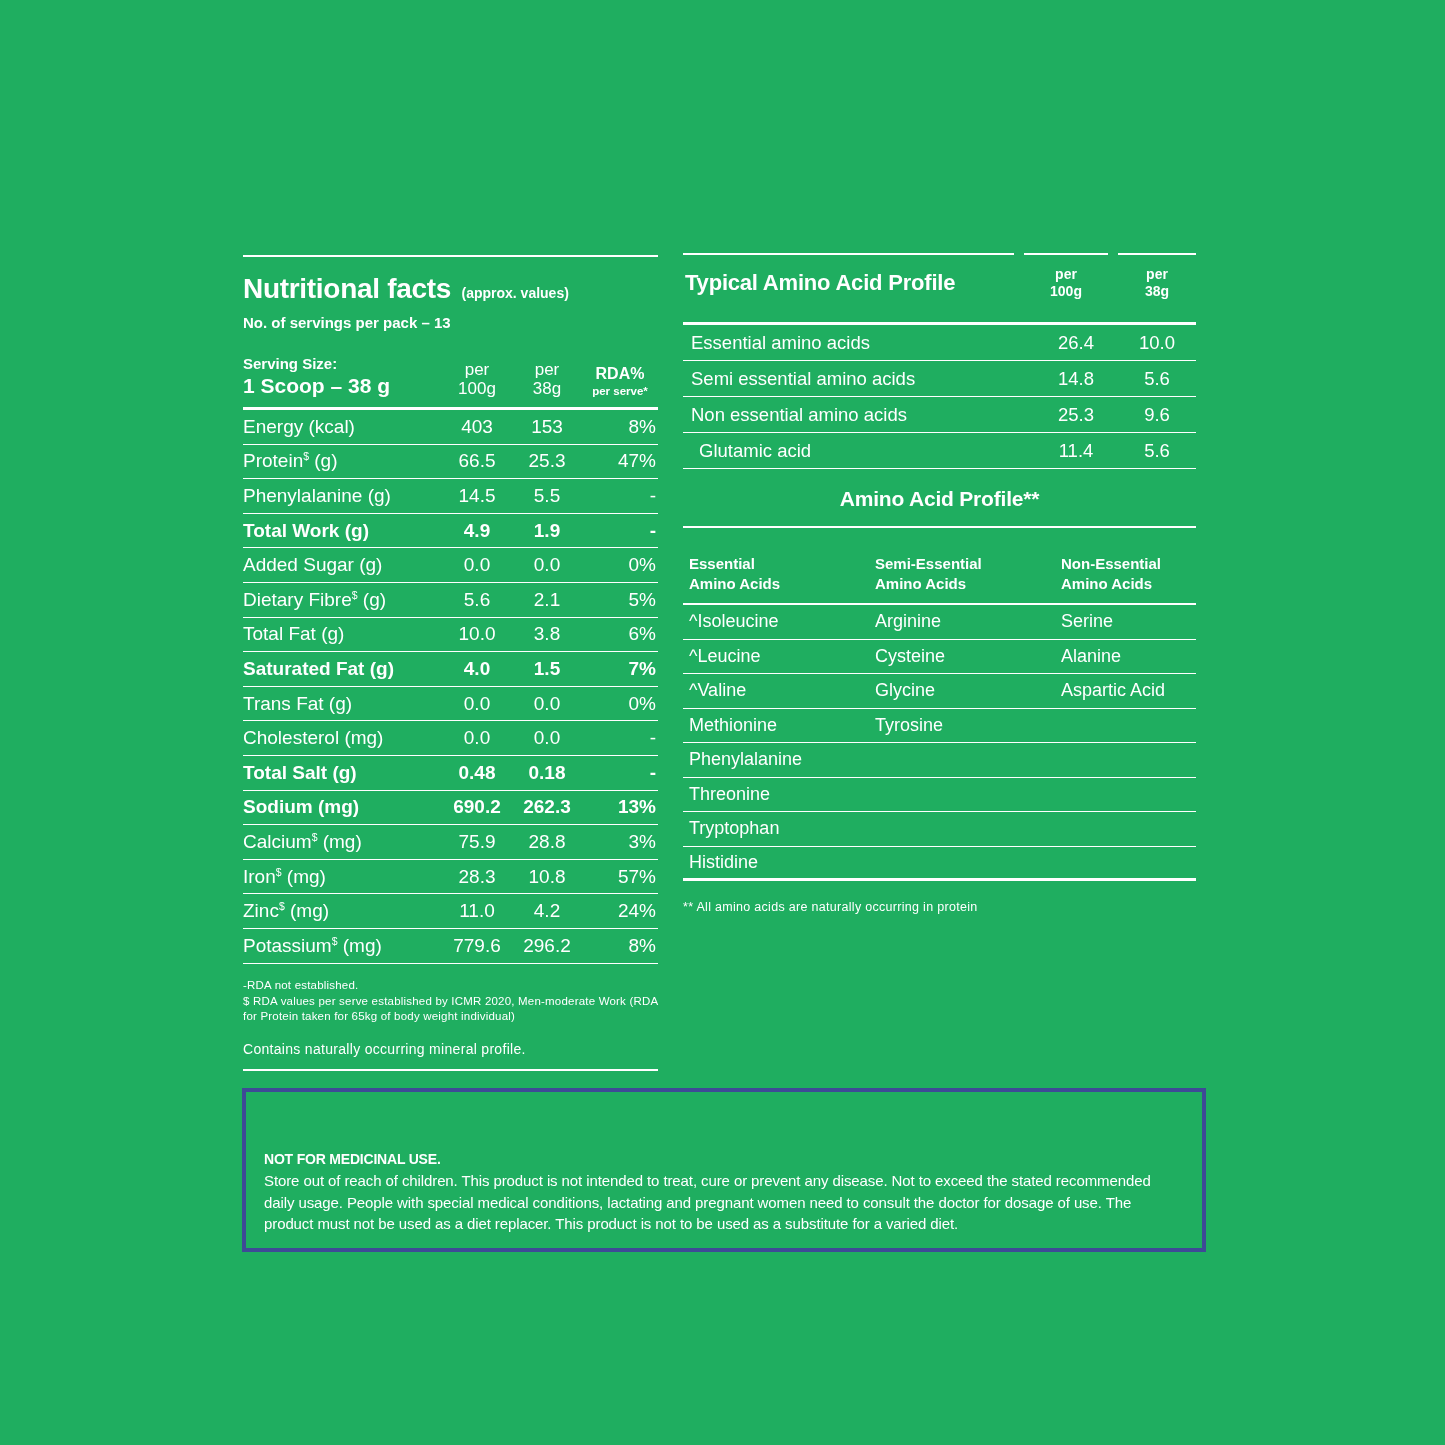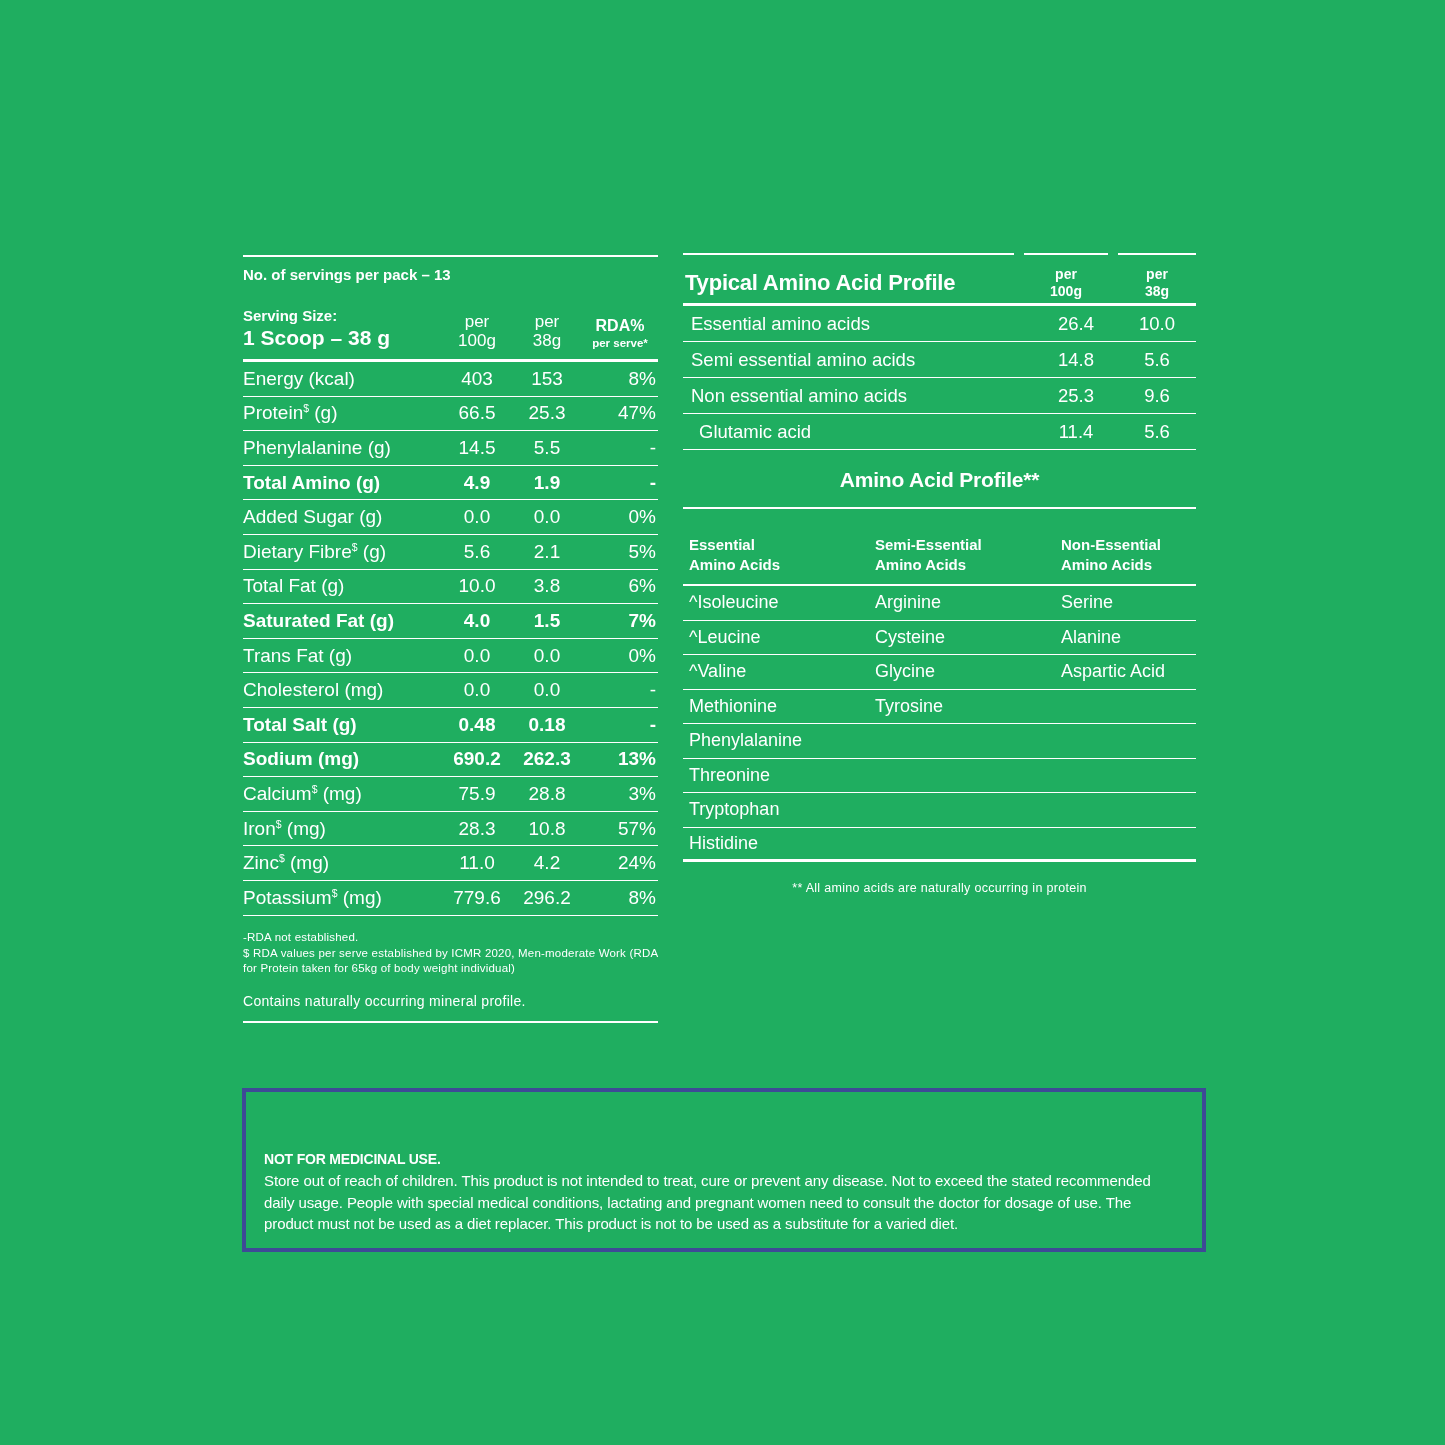--- a/index.html
+++ b/index.html
@@ -43,21 +43,21 @@
   .nf-footnotes { margin-top: 13px; font-size: 11.5px; line-height: 1.3; letter-spacing: 0.2px; }
   .nf-fn + .nf-fn { margin-top: 2px; }
   .nf-fn.gap { margin-top: 14px; }
   .nf-contains { margin-top: 17px; font-size: 14px; letter-spacing: 0.3px; }
   .nf-bottom-rule { border-top: 2.5px solid var(--fg); margin-top: 12px; }
 
   
   .ap-panel { position: absolute; left: 683px; top: 253px; width: 513px; }
   .ap-header { display: flex; align-items: stretch; gap: 10px; border-bottom: 3px solid var(--fg); }
   .ap-header > div { border-top: 2px solid var(--fg); }
-  .ap-title-cell { flex: 1; padding: 15px 0 7px 2px; }
+  .ap-title-cell { flex: 1; padding: 15px 0 26px 2px; }
   .ap-title { font-size: 22px; font-weight: bold; letter-spacing: -0.2px; white-space: nowrap; }
   .ap-col { width: 84px; text-align: center; font-size: 14px; font-weight: bold; line-height: 1.2; padding-top: 11px; }
   .ap-col .l1, .ap-col .l2 { display: block; }
   .ap-col.last { width: 78px; }
   .ap-row { display: flex; align-items: center; height: 36px; border-bottom: 1.5px solid var(--fg); font-size: 18.5px; }
   .ap-row:last-of-type { border-bottom: 3px solid var(--fg); }
   .ap-row .lbl { flex: 1; padding-left: 8px; white-space: nowrap; }
   .ap-row .lbl.indent-lg { padding-left: 30px; }
   .ap-row .lbl.indent-sm { padding-left: 16px; }
   .ap-row .v { width: 84px; text-align: center; }
@@ -66,33 +66,37 @@
   .aa-title { text-align: center; font-size: 21px; font-weight: bold; margin-top: 18px; letter-spacing: -0.2px; }
 
   .aa-table { margin-top: 15px; border-top: 2px solid var(--fg); }
   .aa-grid { display: grid; grid-template-columns: 186px 186px 1fr; }
   .aa-headers { padding: 26px 0 10px; border-bottom: 2.5px solid var(--fg); }
   .aa-head { font-size: 15px; font-weight: bold; line-height: 1.3; padding-left: 6px; }
   .aa-head .l1, .aa-head .l2 { display: block; }
   .aa-row { align-items: center; height: 34.5px; border-bottom: 1.2px solid var(--fg); font-size: 18px; }
   .aa-row:last-of-type { border-bottom: 3px solid var(--fg); }
   .aa-row .c { padding-left: 6px; white-space: nowrap; }
-  .aa-footnote { margin-top: 19px; font-size: 12.5px; letter-spacing: 0.3px; text-align: center; }
+  .aa-footnote { margin-top: 19px; font-size: 12.5px; letter-spacing: 0.3px; }
 
   
   .warn-box { position: absolute; left: 242px; top: 1088px; width: 964px; border: 4px solid var(--warn-border); padding: 11px 18px 13px; }
   .warn-title { font-size: 14px; font-weight: bold; letter-spacing: -0.2px; margin-top: 48px; }
   .warn-body { font-size: 15px; line-height: 21.5px; margin-top: 3px; letter-spacing: -0.1px; }
 </style>
 </head>
 <body>
 
 <div class="canvas">
 
   <section class="nf-panel">
+    <div class="nf-title-row">
+      <span class="nf-title">Nutritional facts</span>
+      <span class="nf-title-note">(approx. values)</span>
+    </div>
     <div class="nf-servings">No. of servings per pack – 13</div>
 
     <div class="nf-header">
       <div class="nf-ss">
         <span class="nf-ss-label">Serving Size:</span>
         <span class="nf-ss-value">1 Scoop – 38 g</span>
       </div>
       <div class="nf-col col-a">
         <span class="l1">per</span>
         <span class="l2">100g</span>
@@ -119,21 +123,21 @@
       <span class="v col-b">25.3</span>
       <span class="v col-c">47%</span>
     </div>
     <div class="nf-row">
       <span class="lbl"><span>Phenylalanine</span><sup class="dollar"></sup><span> (g)</span></span>
       <span class="v col-a">14.5</span>
       <span class="v col-b">5.5</span>
       <span class="v col-c">-</span>
     </div>
     <div class="nf-row r-bold">
-      <span class="lbl"><span>Total Amino</span><sup class="dollar"></sup><span> (g)</span></span>
+      <span class="lbl"><span>Total Work</span><sup class="dollar"></sup><span> (g)</span></span>
       <span class="v col-a">4.9</span>
       <span class="v col-b">1.9</span>
       <span class="v col-c">-</span>
     </div>
     <div class="nf-row">
       <span class="lbl"><span>Added Sugar</span><sup class="dollar"></sup><span> (g)</span></span>
       <span class="v col-a">0.0</span>
       <span class="v col-b">0.0</span>
       <span class="v col-c">0%</span>
     </div>

